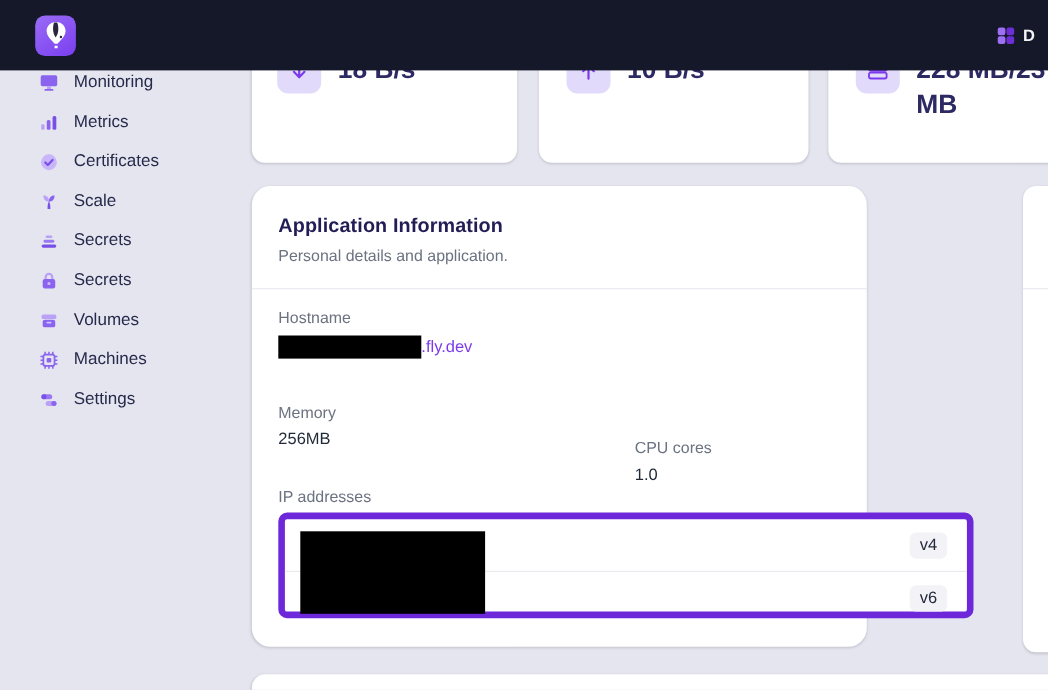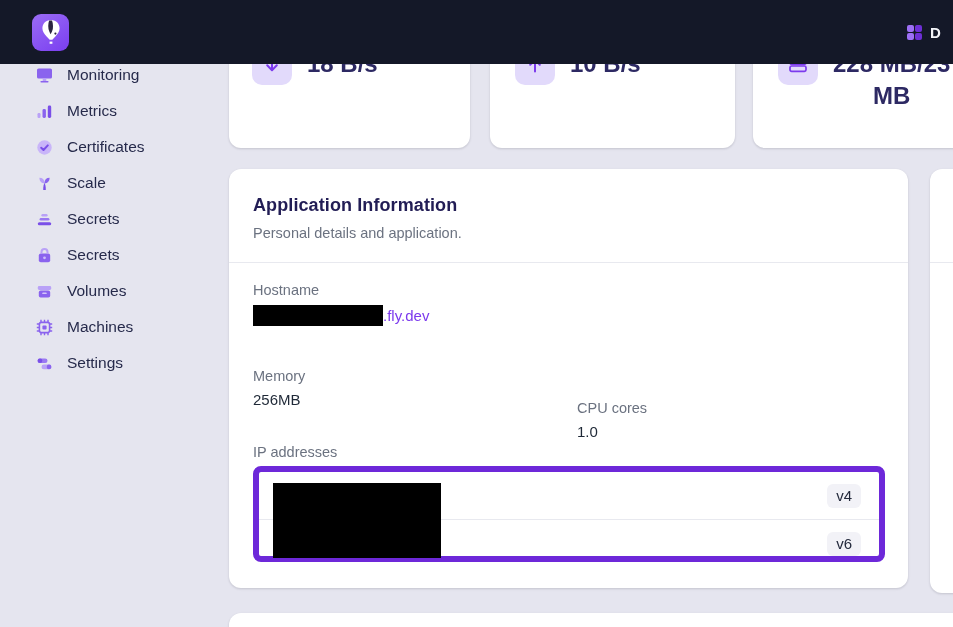--- a/index.html
+++ b/index.html
@@ -45,25 +45,25 @@
     box-shadow: 0 1px 3px rgba(20,24,40,0.10), 0 1px 2px rgba(20,24,40,0.06);
   }
   
   .stat-card { top: 28px; height: 120px; z-index: 1; padding: 17px 0 0 23px; display: flex; gap: 15px; }
   .stat-icon-box {
     width: 40px; height: 40px; border-radius: 10px; background: #e2dafb;
     display: flex; align-items: center; justify-content: center; flex: 0 0 auto;
   }
   .stat-value {
     font-size: 24px; font-weight: 700; color: #2d2963; line-height: 32px;
-    padding-top: 3px; white-space: nowrap; text-align: center;
+    padding-top: 3px; white-space: nowrap;
   }
   .stat-value .line { display: block; }
   
-  .appinfo { left: 229px; top: 169px; width: 679px; height: 419px; z-index: 1; }
+  .appinfo { left: 229px; top: 169px; width: 559px; height: 419px; z-index: 1; border-radius: 17px; }
   .appinfo .head { padding: 26px 24px 0 24px; }
   .appinfo .title { font-size: 18px; font-weight: 700; color: #221d55; letter-spacing: .1px; }
   .appinfo .subtitle { font-size: 14.5px; color: #6b7280; margin-top: 9px; }
   .appinfo .divider { position: absolute; left: 0; top: 93px; width: 100%; height: 1px; background: #e8e9ef; }
   .field { position: absolute; }
   .field .flabel { font-size: 14.5px; color: #6b7280; }
   .field .fvalue { font-size: 15px; color: #1f2937; margin-top: 7px; }
   .redact-host { display: inline-block; width: 130px; height: 21px; background: #000; vertical-align: middle; }
   .host-suffix { color: #7c3aed; font-size: 15px; vertical-align: middle; cursor: pointer; }
   .ip-box {

